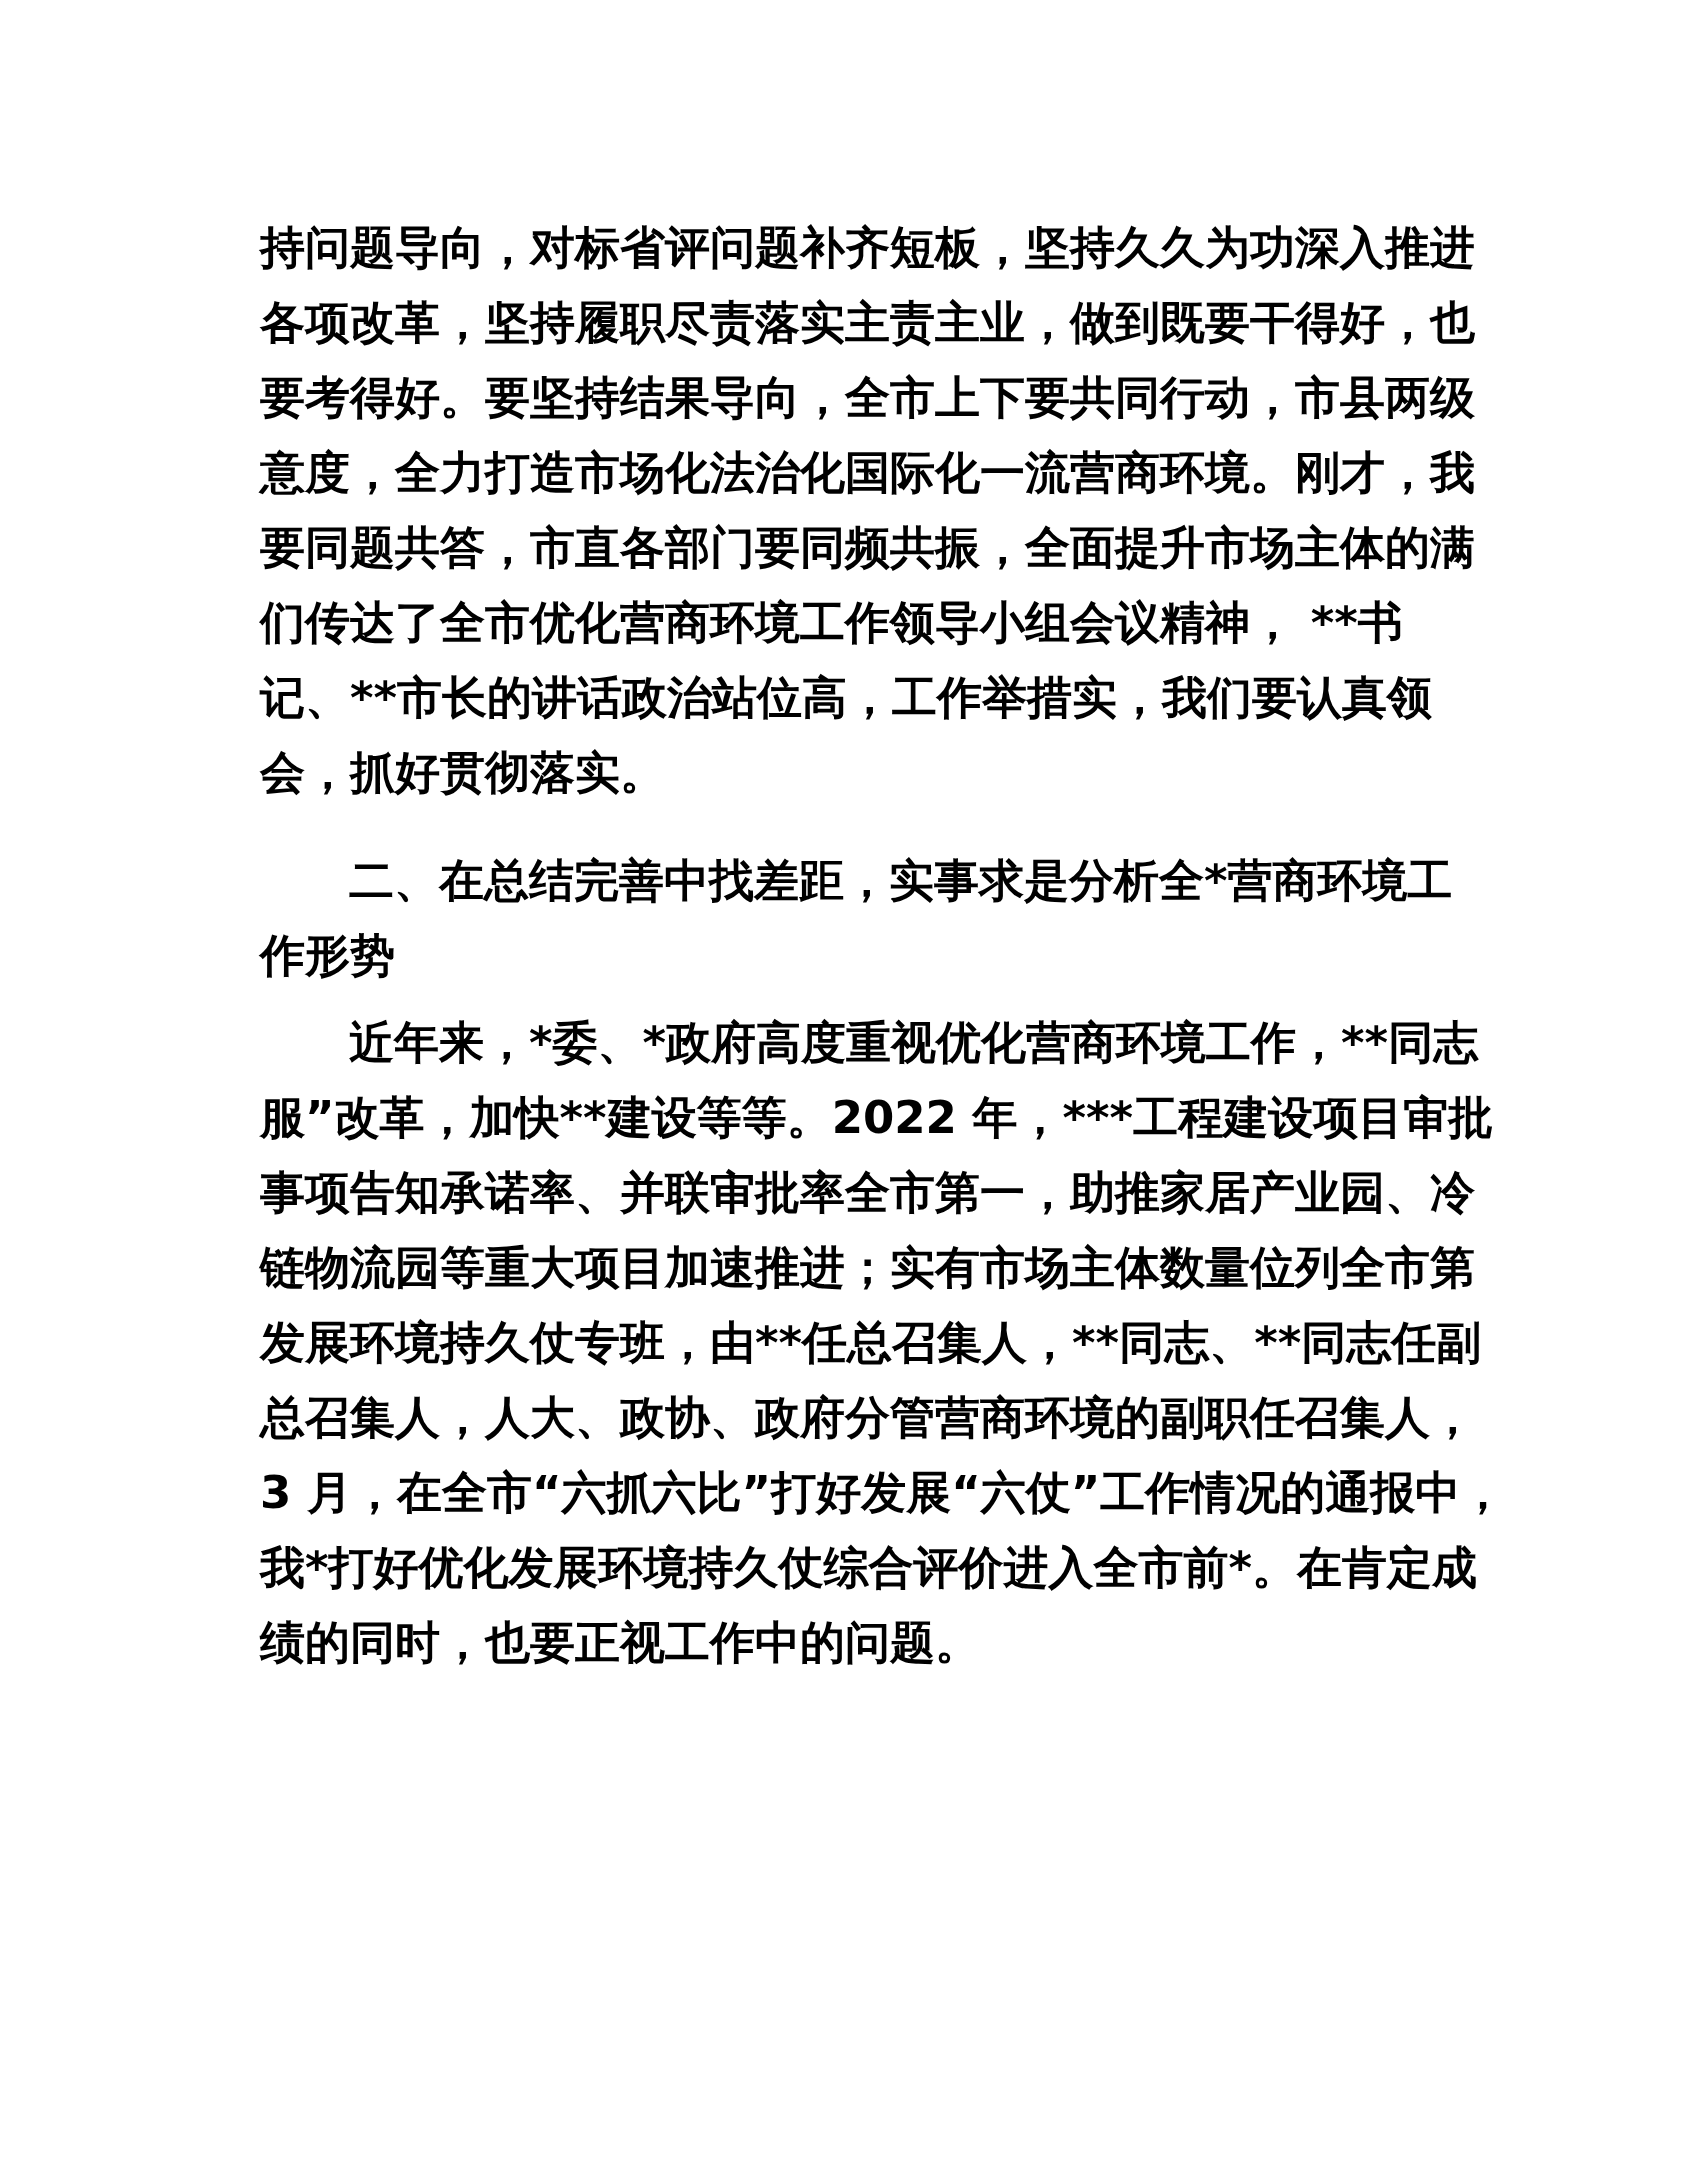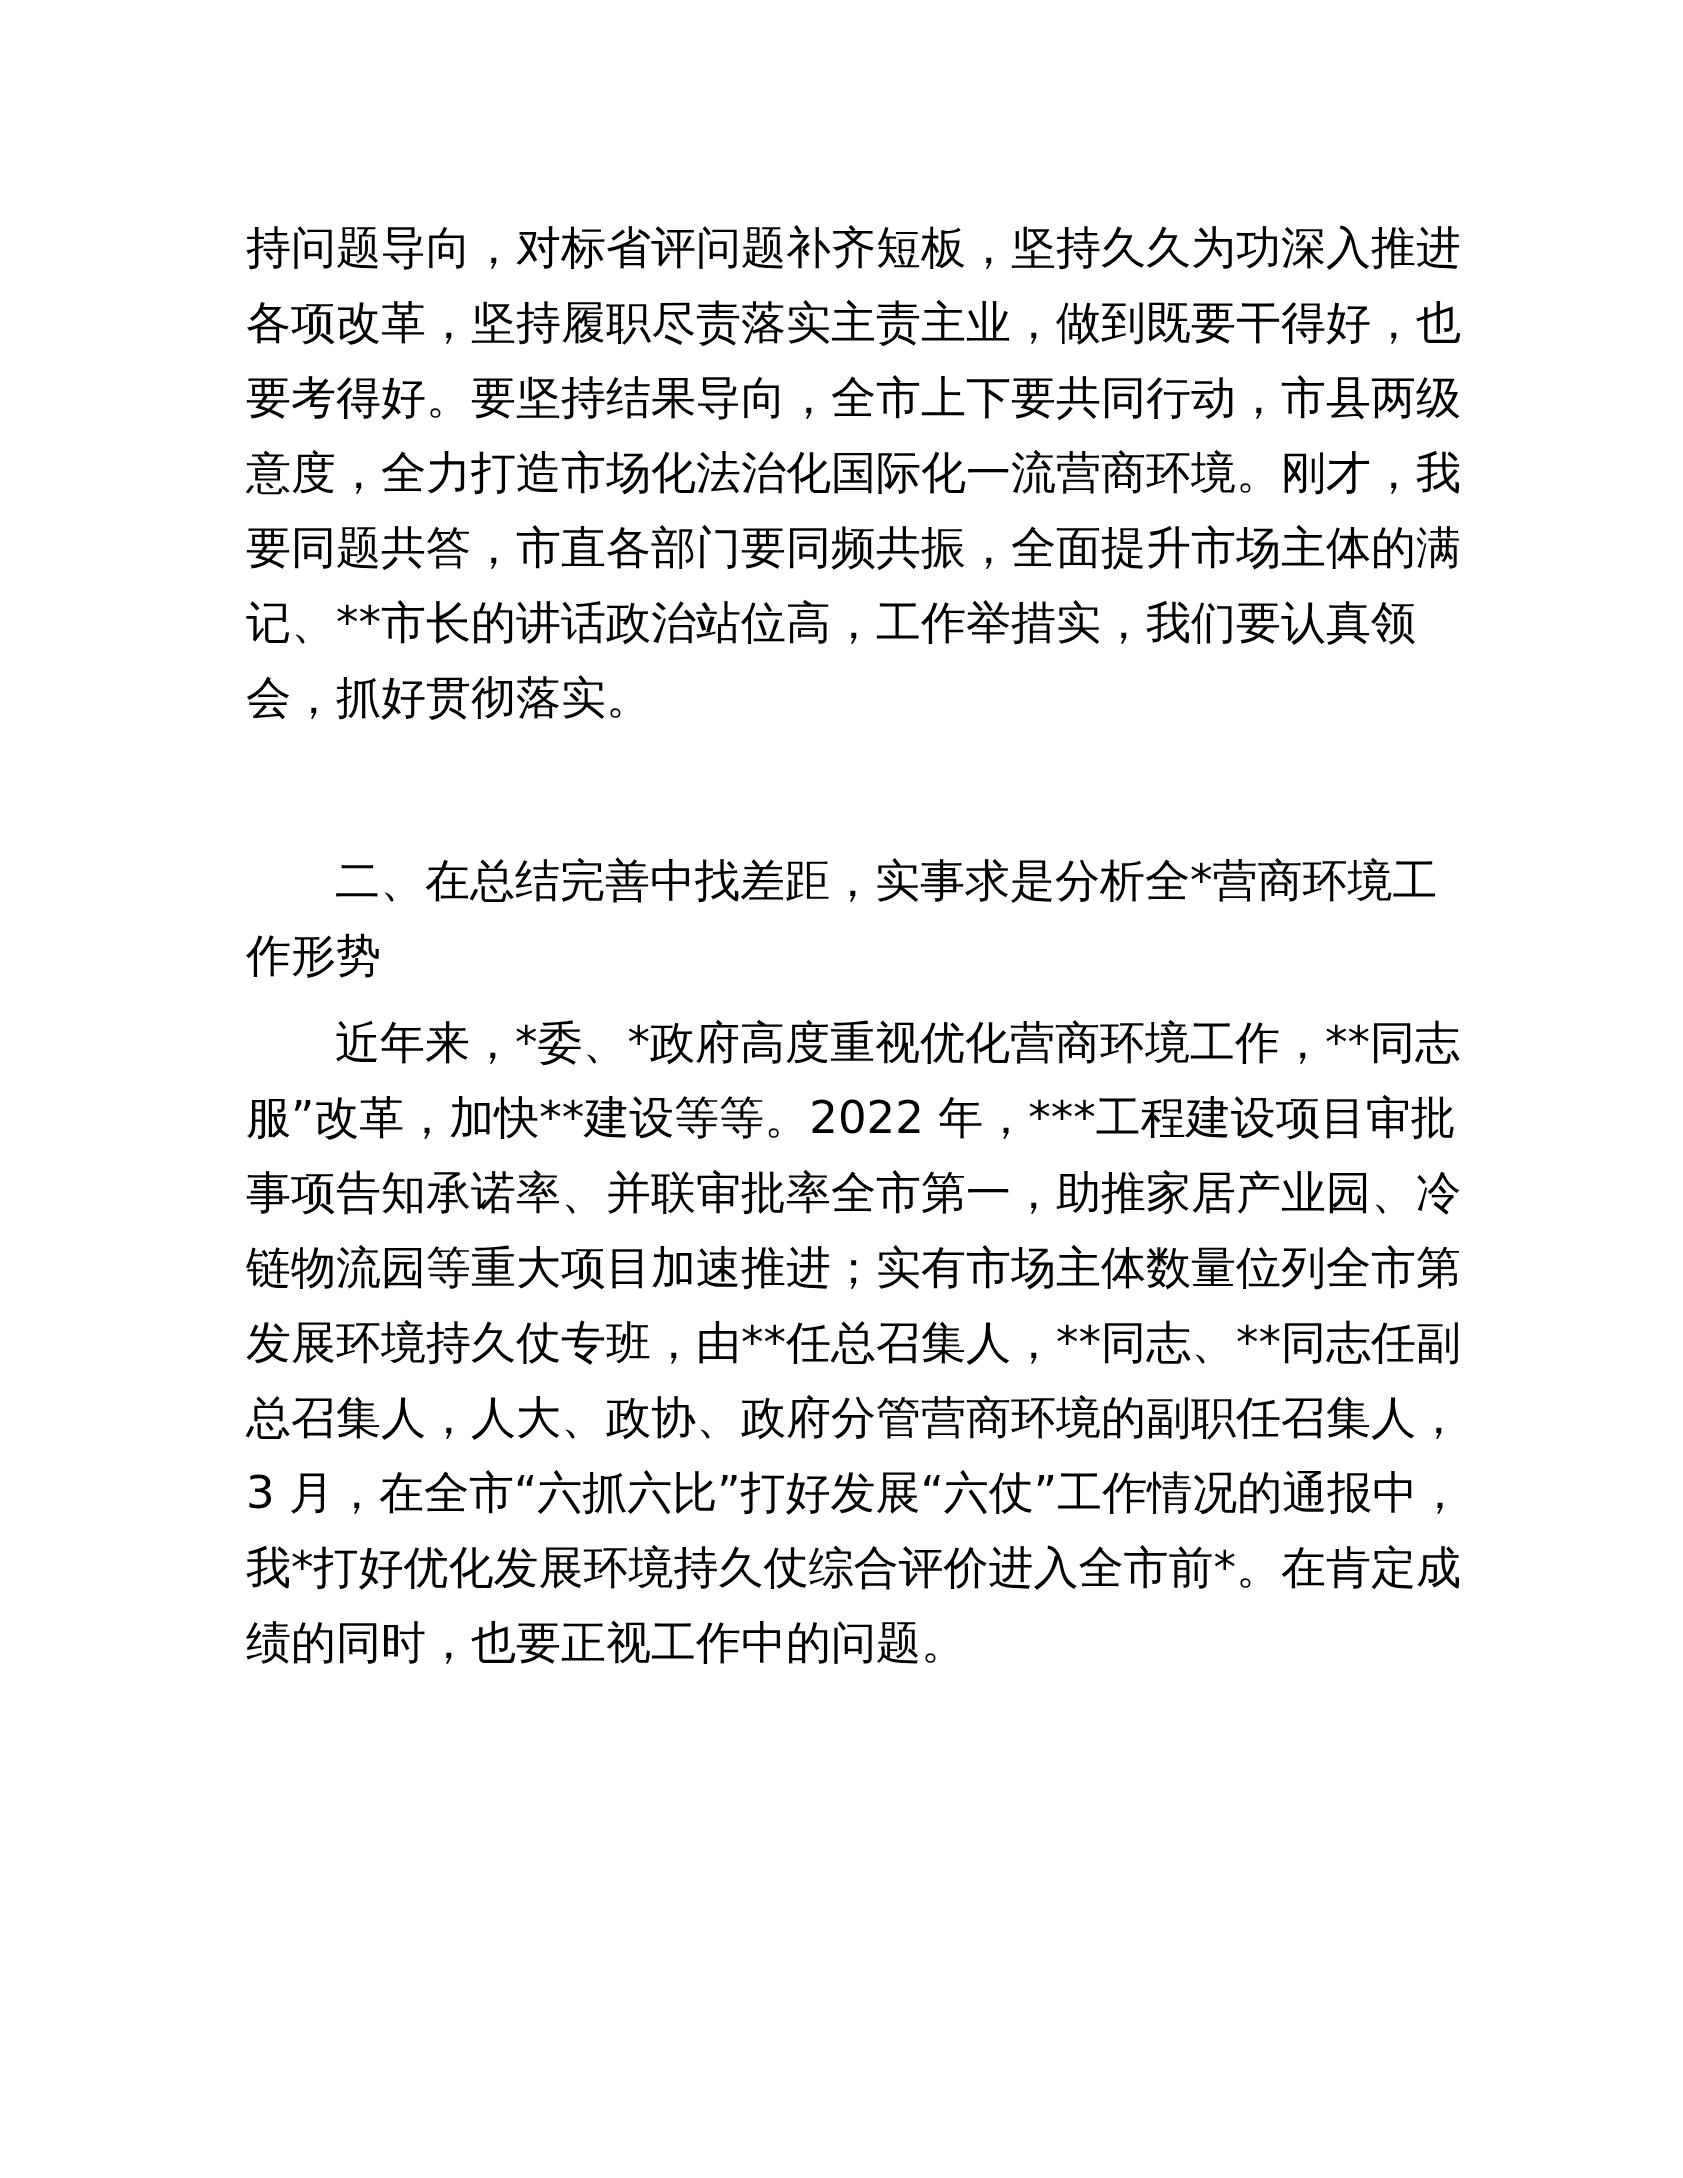--- a/index.html
+++ b/index.html
@@ -18,22 +18,23 @@
     .page {
       position: absolute;
       left: 0;
       top: 0;
       width: 1683px;
       height: 2178px;
       background: #ffffff;
     }
     .text-block {
       position: absolute;
-      left: 246px;
+      left: 260px;
       width: 1198px;
+      font-weight: bold;
     }
     .line {
       display: block;
       height: 75px;
       line-height: 75px;
       font-size: 45px;
       white-space: nowrap;
       letter-spacing: 0px;
     }
     .indent {
@@ -47,20 +48,21 @@
 <body>
 
 <div class="page">
 
   <div class="text-block" id="para1">
     <span class="line">持问题导向，对标省评问题补齐短板，坚持久久为功深入推进</span>
     <span class="line">各项改革，坚持履职尽责落实主责主业，做到既要干得好，也</span>
     <span class="line">要考得好。要坚持结果导向，全市上下要共同行动，市县两级</span>
     <span class="line">意度，全力打造市场化法治化国际化一流营商环境。刚才，我</span>
     <span class="line">要同题共答，市直各部门要同频共振，全面提升市场主体的满</span>
+    <span class="line">们传达了全市优化营商环境工作领导小组会议精神， **书</span>
     <span class="line">记、**市长的讲话政治站位高，工作举措实，我们要认真领</span>
     <span class="line">会，抓好贯彻落实。</span>
   </div>
 
   <div class="text-block" id="para2">
     <span class="line indent">二、在总结完善中找差距，实事求是分析全*营商环境工</span>
     <span class="line">作形势</span>
   </div>
 
   <div class="text-block" id="para3">

